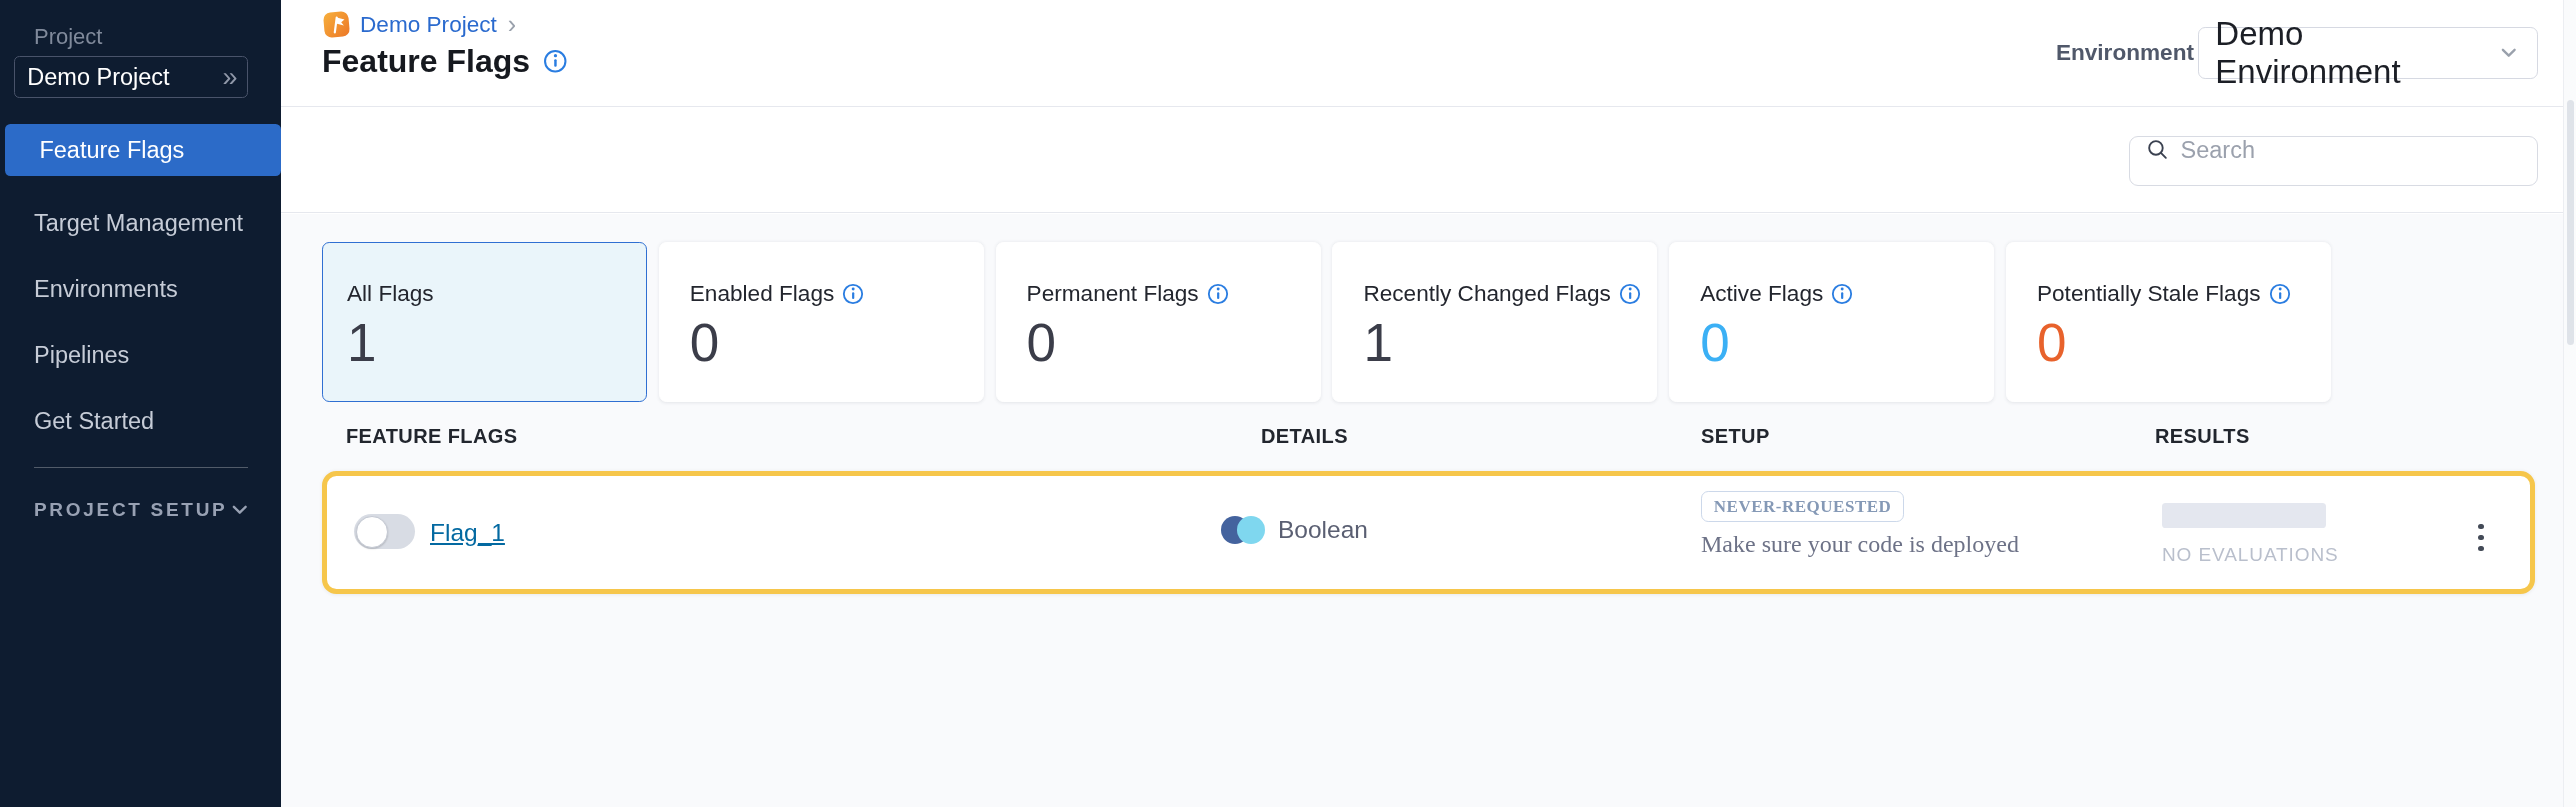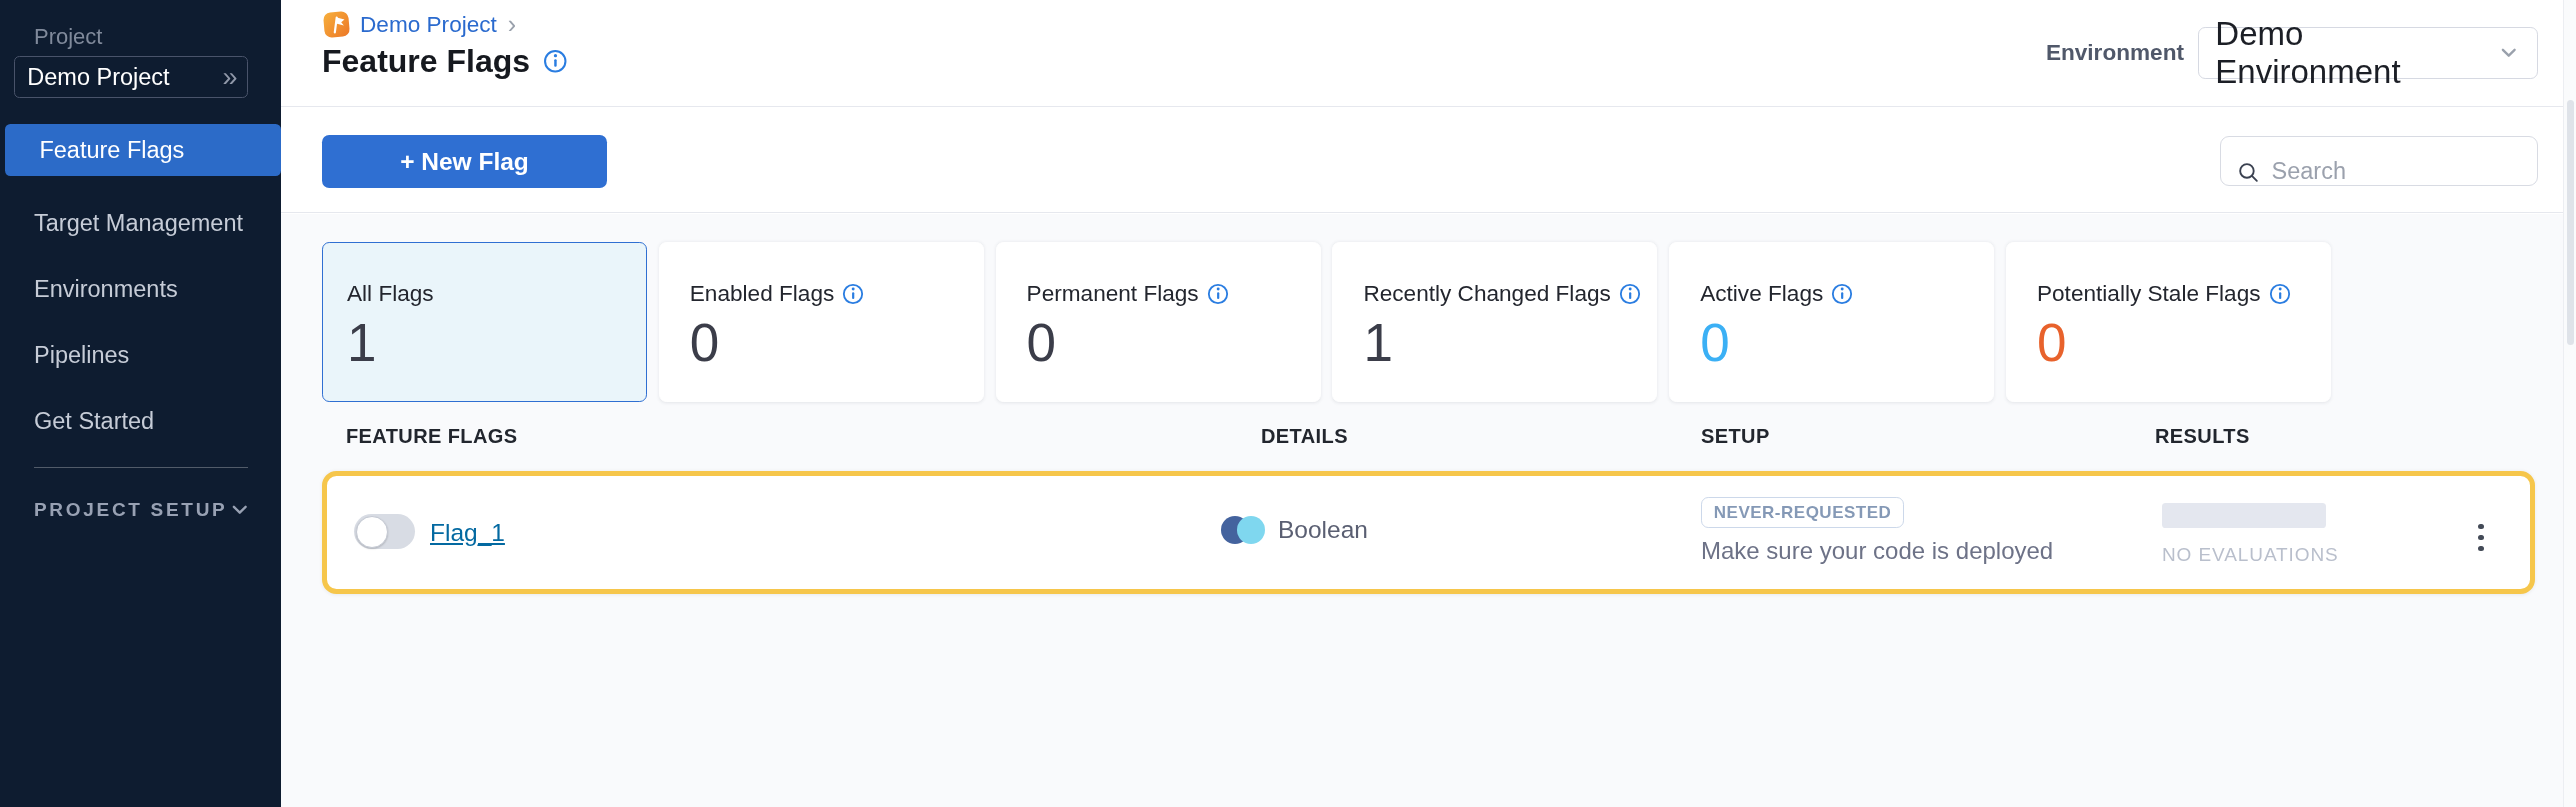--- a/index.html
+++ b/index.html
@@ -33,35 +33,35 @@
   .topbar { position:absolute; left:0; top:0; width:2295px; height:107px; background:#fff;
     border-bottom:0.9px solid #e6e8ee; }
   .breadcrumb { position:absolute; left:41px; top:10px; display:flex; align-items:center; gap:9px; }
   .breadcrumb .logo { width:29px; height:29px; display:inline-flex; }
   .breadcrumb a { color:#2a6ace; font-size:22.6px; text-decoration:none; cursor:pointer; }
   .breadcrumb .sep { color:#9aa1ac; font-size:25px; line-height:1; margin-left:1.8px; }
   .title-row { position:absolute; left:41px; top:43px; display:flex; align-items:center; gap:12.7px; }
   .title-row h1 { font-size:32px; color:#16191f; font-weight:bold; }
   .info { display:inline-flex; cursor:pointer; }
   .info svg { width:24.5px; height:24.5px; }
-  .env { position:absolute; right:38px; top:27px; display:flex; align-items:center; gap:14px; }
+  .env { position:absolute; right:38px; top:27px; display:flex; align-items:center; gap:4px; }
   .env-label { color:#50586a; font-size:22.6px; font-weight:bold; }
   .env-select { width:340px; height:52px; border:0.9px solid #d6d9e2; border-radius:7.2px;
     display:flex; align-items:center; padding:0 16.3px; cursor:pointer; background:#fff; }
   .env-select .val { flex:1; font-size:33px; color:#1c1f26; }
   .env-select svg { width:23.5px; height:23.5px; stroke:#9aa1ac; }
 
   .toolbar { position:absolute; left:0; top:108px; width:2295px; height:105px; background:#fff;
     border-bottom:0.9px solid #e6e8ee; }
   .new-flag { position:absolute; left:41px; top:27px; width:285px; height:53px;
     background:#2f6fd2; color:#fff; border:none; border-radius:7.2px;
     font-size:24.5px; font-weight:bold; font-family:inherit; cursor:pointer; }
-  .search { position:absolute; right:38px; top:28px; width:318px; height:50px;
+  .search { position:absolute; right:38px; top:28px; width:409px; height:50px;
     border:0.9px solid #d8dbe3; border-radius:9px; background:#fff;
-    display:flex; align-items:flex-end; padding:0 14.5px; gap:11px; }
+    display:flex; align-items:flex-start; padding:0 14.5px; gap:11px; }
   .search svg { width:25px; height:25px; stroke:#3a4150; flex:none; }
   .search input { border:none; outline:none; flex:1; font-size:23.5px; color:#1c1f26;
     font-family:inherit; background:transparent; }
   .search input::placeholder { color:#9ba1ad; }
 
   .content { position:absolute; left:0; top:214px; width:2295px; height:594px; background:#f9fafc; }
 
   .cards { position:absolute; left:41px; top:28px; display:flex; gap:11.8px; }
   .card { width:325px; height:160px; background:#fff; border-radius:7.2px;
     border:0.9px solid #fff; box-shadow:0 0.9px 3.6px rgba(40,50,70,0.10); padding:38px 0 0 30px;
@@ -82,21 +82,21 @@
     background:#d8dce4; border-radius:18px; cursor:pointer; }
   .toggle .knob { position:absolute; left:1.8px; top:1.8px; width:32px; height:32px;
     background:#fff; border:0.9px solid #c4c9d3; border-radius:50%;
     box-shadow:0 0.9px 1.8px rgba(0,0,0,0.18); }
   .flag-name { position:absolute; left:103px; top:43px; font-size:24.5px; color:#0369a1;text-decoration:underline; }
   .cell-details { position:absolute; left:894px; top:40px; display:flex; align-items:center; gap:13px; }
   .bool-icon { position:relative; width:44px; height:28px; }
   .bool-icon .b1 { position:absolute; left:0; top:0; width:28px; height:28px; border-radius:50%; background:#44639e; }
   .bool-icon .b2 { position:absolute; left:16.3px; top:0; width:28px; height:28px; border-radius:50%; background:#7fd7ef; }
   .type-label { font-size:24.5px; color:#5a5f72; }
-  .cell-status { position:absolute; left:1374px; top:21px; }
+  .cell-status { position:absolute; left:1374px; top:15px;font-family:Liberation Serif, serif; }
   .badge { display:inline-block; border:1.8px solid #ccd8ea; border-radius:7.2px;
     padding:4.5px 11.8px; font-size:17px; font-weight:bold; letter-spacing:0.5px; color:#8599b6; }
   .status-msg { margin-top:9px; font-size:24px; color:#6d7287; }
   .cell-results { position:absolute; left:1835px; top:27px; }
   .result-bar { width:164px; height:24.5px; background:#e4e7ef; border-radius:3.6px; }
   .result-caption { margin-top:16.3px; font-size:19px; color:#b9bfcc; letter-spacing:0.9px; }
   .kebab { position:absolute; right:31px; top:37px; width:36px; height:49px; cursor:pointer;
     display:flex; flex-direction:column; align-items:center; justify-content:center; gap:5.4px; }
   .kebab i { width:5.4px; height:5.4px; border-radius:50%; background:#434a57; }
 
@@ -193,21 +193,20 @@
         <div class="env-select">
           <span class="val">Demo Environment</span>
           <svg viewBox="0 0 26 26" width="23.5" height="23.5">
               <use href="#ic-chevron-down"></use>
             </svg>
         </div>
       </div>
     </header>
 
     <div class="toolbar">
-      <button class="new-flag">+ New Flag</button>
       <div class="search">
         <svg viewBox="0 0 28 28" width="25" height="25">
             <use href="#ic-search"></use>
           </svg>
         <input placeholder="Search" style="">
       </div>
     </div>
 
     <div class="content">
 

